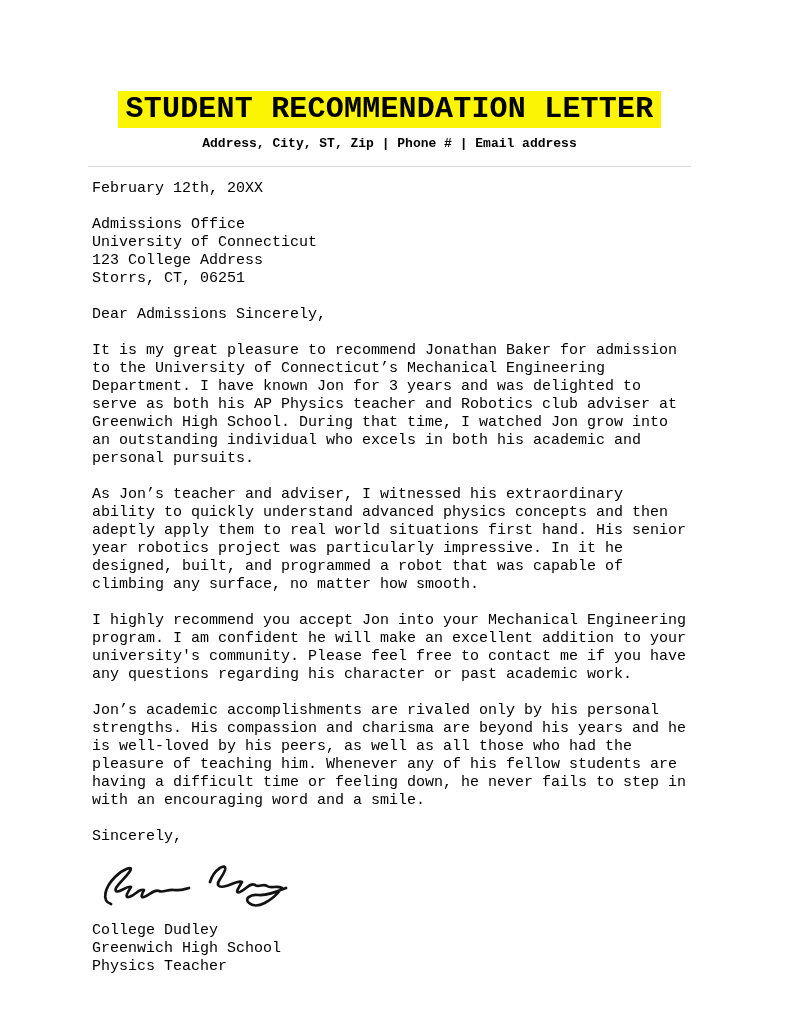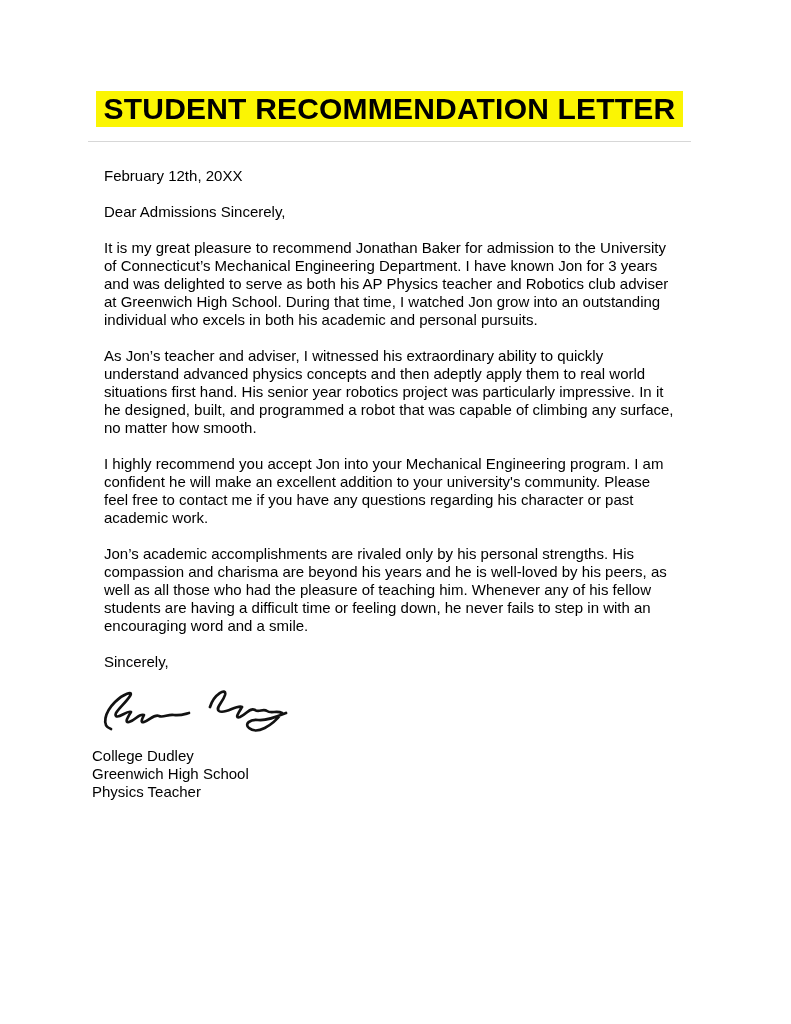--- a/index.html
+++ b/index.html
@@ -6,21 +6,21 @@
     margin: 0;
     padding: 0;
     background: #ffffff;
   }
   .sheet {
     position: relative;
     width: 779px;
     min-height: 1024px;
     background: #ffffff;
     color: #000000;
-    font-family: Liberation Sans, sans-serif;
+    font-family: Liberation Mono, monospace;
     font-size: 15px;
     line-height: 18px;
     box-sizing: border-box;
   }
   .letter-header {
     padding-top: 92px;
     text-align: center;
   }
   .letter-title {
     margin: 0;
@@ -43,21 +43,21 @@
   .divider {
     border: none;
     border-top: 1px solid var(--divider, #d7d7d7);
     margin: 15px 88px 0 88px;
     height: 0;
   }
   .letter-body {
     padding: 13px 90px 40px 92px;
   }
   .letter-body p {
-    margin: 12px;
+    margin: 0;
   }
   .letter-body .gap {
     margin-top: 18px;
   }
   .block div {
     margin: 0;
   }
   .signature-wrap {
     margin: 12px 0 6px 6px;
     height: 58px;
@@ -66,27 +66,34 @@
     display: block;
   }
 </style>
 </head>
 <body>
 
 <div class="sheet">
 
   <header class="letter-header">
     <h1 class="letter-title"><mark>STUDENT RECOMMENDATION LETTER</mark></h1>
+    <div class="contact-line">Address, City, ST, Zip | Phone # | Email address</div>
     <hr class="divider">
   </header>
 
   <main class="letter-body">
 
     <p>February 12th, 20XX</p>
 
+    <div class="block gap">
+      <div>Admissions Office</div>
+      <div>University of Connecticut</div>
+      <div>123 College Address</div>
+      <div>Storrs, CT, 06251</div>
+    </div>
 
     <p class="gap">Dear Admissions Sincerely,</p>
 
     <p class="gap">It is my great pleasure to recommend Jonathan Baker for admission to the University of Connecticut’s Mechanical Engineering Department. I have known Jon for 3 years and was delighted to serve as both his AP Physics teacher and Robotics club adviser at Greenwich High School. During that time, I watched Jon grow into an outstanding individual who excels in both his academic and personal pursuits.</p>
     <p class="gap">As Jon’s teacher and adviser, I witnessed his extraordinary ability to quickly understand advanced physics concepts and then adeptly apply them to real world situations first hand. His senior year robotics project was particularly impressive. In it he designed, built, and programmed a robot that was capable of climbing any surface, no matter how smooth.</p>
     <p class="gap">I highly recommend you accept Jon into your Mechanical Engineering program. I am confident he will make an excellent addition to your university's community. Please feel free to contact me if you have any questions regarding his character or past academic work.</p>
     <p class="gap">Jon’s academic accomplishments are rivaled only by his personal strengths. His compassion and charisma are beyond his years and he is well-loved by his peers, as well as all those who had the pleasure of teaching him. Whenever any of his fellow students are having a difficult time or feeling down, he never fails to step in with an encouraging word and a smile.</p>
 
     <p class="gap">Sincerely,</p>
 

